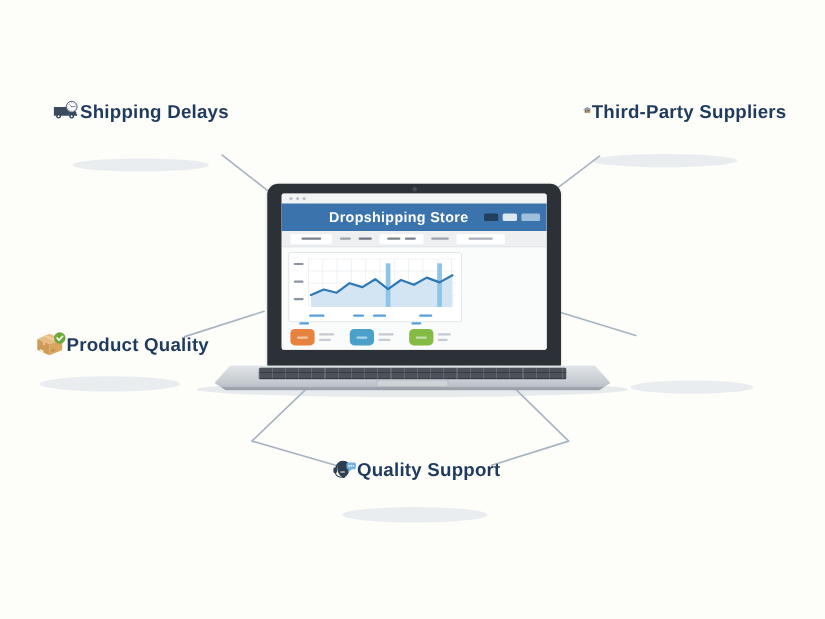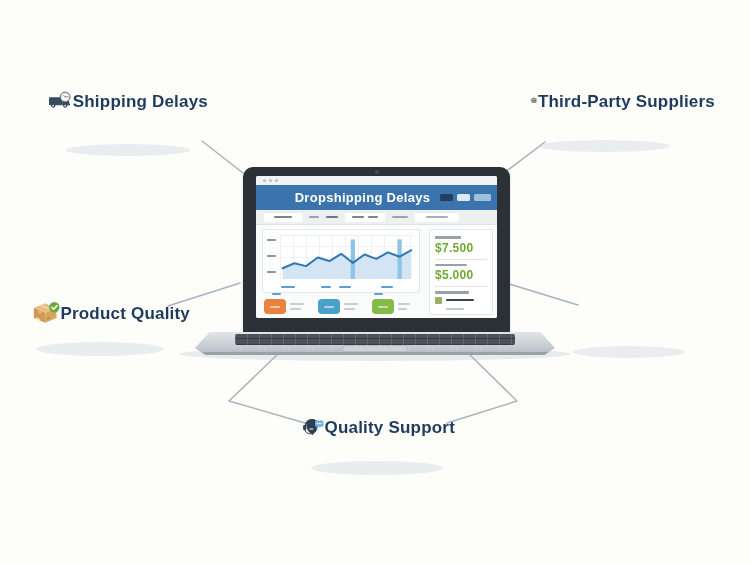--- a/index.html
+++ b/index.html
@@ -192,21 +192,21 @@
       <div class="webcam"></div>
       <div class="display">
 
         <div class="browser-bar">
           <span class="dot"></span>
           <span class="dot"></span>
           <span class="dot"></span>
         </div>
 
         <div class="site-header">
-          <span class="site-title">Dropshipping Delays</span>
+          <span class="site-title">Dropshipping Store</span>
           <span class="nav-pills">
             <span class="pill pill-1"></span>
             <span class="pill pill-2"></span>
             <span class="pill pill-3"></span>
           </span>
         </div>
 
         <div class="toolbar">
           <span class="tb-box" style="width:38px;">
               <span class="bar" style="width:18px;height:2px;background:#7a828c;"></span>
@@ -264,34 +264,20 @@
             </div>
             <div class="mini" style="left:110px;">
               <span class="chip chip-green"></span>
               <span class="bars">
                   <span class="gbar" style="width:12px;"></span>
                   <span class="gbar" style="width:9px;"></span>
                 </span>
             </div>
           </div>
 
-          <div class="side-panel">
-            <div class="sp-label" style="width:26px;"></div>
-            <div class="sp-value" style="color:#6cab33;">$7.500</div>
-            <div class="sp-hr"></div>
-            <div class="sp-label" style="width:32px;"></div>
-            <div class="sp-value" style="color:#6cab33;">$5.000</div>
-            <div class="sp-hr"></div>
-            <div class="sp-label" style="width:34px;"></div>
-            <div class="legend-row">
-              <span class="legend-sq"></span>
-              <span class="legend-bar"></span>
-            </div>
-            <div class="legend-sub"></div>
-          </div>
 
         </div>
       </div>
     </div>
 
     <div class="base">
       <div class="keyboard"></div>
       <div class="trackpad"></div>
     </div>
   </div>

